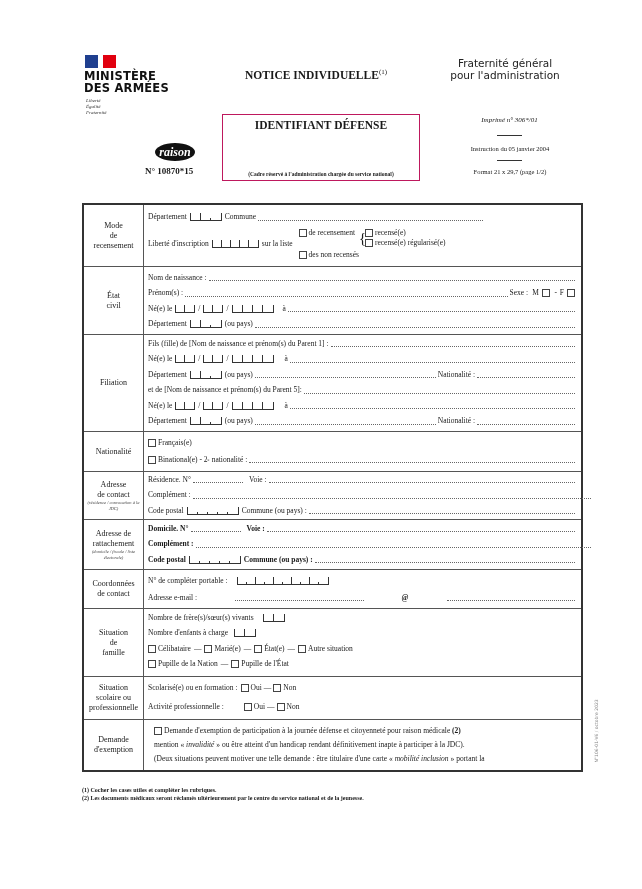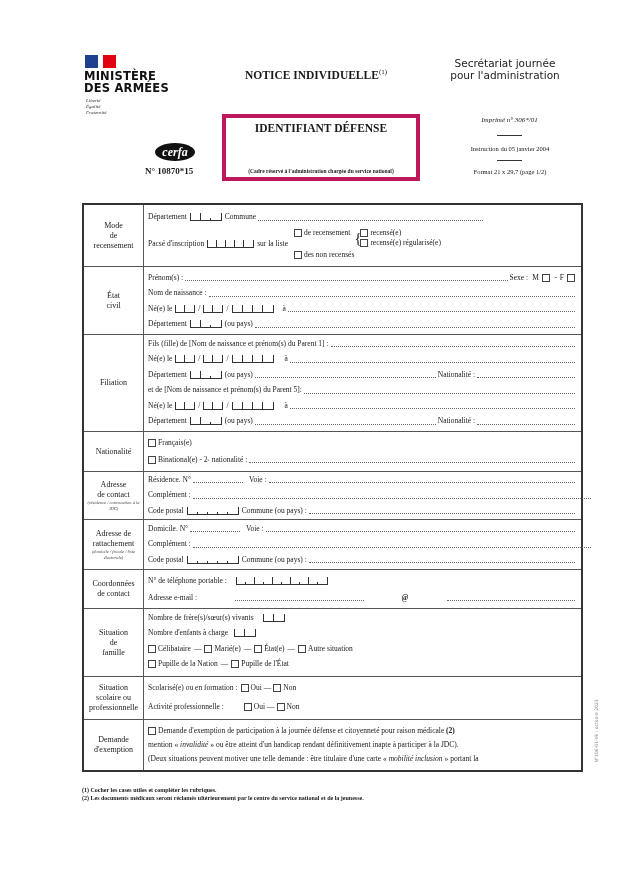--- a/index.html
+++ b/index.html
@@ -15,21 +15,21 @@
   .motto { position: absolute; left: 86px; top: 98px; font-style: italic; font-size: 5px; line-height: 6px; color: #333; }
 
   .cerfa { position: absolute; left: 155px; top: 143px; width: 40px; height: 18px; background: #111; border-radius: 50%; color: #fff; font-style: italic; font-weight: bold; font-size: 12px; text-align: center; line-height: 18px; }
   .cerfa-num { position: absolute; left: 145px; top: 166px; font-size: 9px; font-weight: bold; }
 
   .notice-title { position: absolute; left: 245px; top: 68px; font-size: 11.5px; font-weight: bold; }
   .notice-title sup { font-size: 7px; font-weight: normal; }
 
   .sg { position: absolute; left: 440px; top: 57px; width: 130px; text-align: center; font-family: "DejaVu Sans", sans-serif; font-size: 10.5px; line-height: 12px; color: #222; }
 
-  .id-box { position: absolute; left: 222px; top: 114px; width: 198px; height: 67px; border: 4px solid #be185d; }
+  .id-box { position: absolute; left: 222px; top: 114px; width: 198px; height: 67px; border: 1px solid #be185d; }
   .id-title { position: absolute; left: 0; right: 0; top: 4px; text-align: center; font-weight: bold; font-size: 11.5px; }
   .id-note { position: absolute; left: 0; right: 0; bottom: 3px; text-align: center; font-size: 5.5px; font-weight: bold; }
 
   .imprime { position: absolute; left: 462px; top: 116px; width: 95px; text-align: center; font-size: 7px; font-style: italic; }
   .rule-short { position: absolute; width: 25px; height: 1px; background: #333; }
   .instr { position: absolute; left: 455px; top: 145px; width: 110px; text-align: center; font-size: 6.5px; }
   .format { position: absolute; left: 455px; top: 168px; width: 110px; text-align: center; font-size: 6.5px; }
 
   
   .form-table { position: absolute; left: 82px; top: 203px; width: 501px; border: 2px solid #333; border-collapse: collapse; }
@@ -63,27 +63,27 @@
   </div>
 <div class="ministry">
   <div>MINISTÈRE</div>
   <div>DES ARMÉES</div>
 </div>
 <div class="motto">
   <div>Liberté</div>
   <div>Égalité</div>
   <div>Fraternité</div>
 </div>
-<div class="cerfa">cerfa</div>
+<div class="cerfa">raison</div>
 <div class="cerfa-num">N° 10870*15</div>
 
 <div class="notice-title"><span>NOTICE INDIVIDUELLE</span><sup>(1)</sup></div>
 
 <div class="sg">
-  <div>Secrétariat journée</div>
+  <div>Fraternité général</div>
   <div>pour l'administration</div>
 </div>
 
 <div class="id-box">
   <div class="id-title">IDENTIFIANT DÉFENSE</div>
   <div class="id-note">(Cadre réservé à l'administration chargée du service national)</div>
 </div>
 
 <div class="imprime">Imprimé n° 306*/01</div>
 <div class="rule-short" style="left:497px; top:135px;"></div>
@@ -104,21 +104,21 @@
         <span>Département</span>
         <span class="boxes">
             <span style="width:10px"></span>
             <span class="s" style="width:10px"></span>
             <span style="width:10px"></span>
           </span>
         <span>Commune</span>
         <span class="dots fixed" style="width:225px"></span>
       </div>
       <div class="line" style="height:36px; align-items:center;">
-        <span>Pacsé d'inscription</span>
+        <span>Liberté d'inscription</span>
         <span class="boxes">
             <span style="width:9px"></span>
             <span style="width:9px"></span>
             <span style="width:9px"></span>
             <span style="width:9px"></span>
             <span style="width:9px"></span>
           </span>
         <span>sur la liste</span>
         <span class="sp" style="width:6px"></span>
         <span style="display:flex; flex-direction:column; justify-content:space-between; height:32px;">
@@ -146,36 +146,36 @@
     </div>
   </div>
 
   <div class="row" style="height:68px;">
     <div class="lbl">
       <div>État</div>
       <div>civil</div>
     </div>
     <div class="cnt">
       <div class="line">
+          <span>Nom de naissance :</span>
+          <span class="dots"></span>
+        </div>
+      <div class="line">
           <span>Prénom(s) :</span>
           <span class="dots"></span>
         <span>Sexe :</span>
           <span class="sp" style="width:4px"></span>
         <span>M</span>
           <span class="sp" style="width:3px"></span>
           <span class="cb"></span>
         <span class="sp" style="width:8px; text-align:center;">-</span>
         <span>F</span>
           <span class="sp" style="width:3px"></span>
           <span class="cb"></span>
       </div>
-      <div class="line">
-          <span>Nom de naissance :</span>
-          <span class="dots"></span>
-        </div>
       <div class="line"><span>Né(e) le</span>
         <span class="boxes">
             <span style="width:9px"></span>
             <span style="width:9px"></span>
           </span>/
         <span class="boxes">
             <span style="width:9px"></span>
             <span style="width:9px"></span>
           </span>/
         <span class="boxes">
@@ -321,21 +321,21 @@
         </div>
     </div>
   </div>
 
   <div class="row" style="height:50px;">
     <div class="lbl">
       <div>Adresse de</div>
       <div>rattachement</div>
       <div class="sub">(domicile / fiscale / liste électorale)</div>
     </div>
-    <div class="cnt" style="padding-top:1px;">
+    <div class="cnt" style="padding-top:1px;font-weight:bold;">
       <div class="line">
           <span>Domicile. N°</span>
           <span class="dots fixed" style="width:50px"></span>
           <span class="sp" style="width:4px"></span>
           <span>Voie :</span>
           <span class="dots"></span>
         </div>
       <div class="line">
           <span>Complément :</span>
           <span class="dots" style="margin-right:-14px;"></span>
@@ -355,21 +355,21 @@
     </div>
   </div>
 
   <div class="row" style="height:39px;">
     <div class="lbl">
       <div>Coordonnées</div>
       <div>de contact</div>
     </div>
     <div class="cnt" style="padding-top:2px;">
       <div class="line" style="height:17px;">
-          <span>N° de téléphone portable :</span>
+          <span>N° de compléter portable :</span>
           <span class="sp" style="width:6px"></span>
         <span class="boxes">
             <span class="s" style="width:9px"></span>
             <span style="width:9px"></span>
             <span class="s" style="width:9px"></span>
             <span style="width:9px"></span>
             <span class="s" style="width:9px"></span>
             <span style="width:9px"></span>
             <span class="s" style="width:9px"></span>
             <span style="width:9px"></span>
@@ -458,21 +458,21 @@
           <span>Non</span>
         </div>
     </div>
   </div>
 
   <div class="row" style="height:50px;">
     <div class="lbl">
       <div>Demande</div>
       <div>d'exemption</div>
     </div>
-    <div class="cnt" style="padding-top:4px; line-height:14px;">
+    <div class="cnt" style="padding-top:4px; line-height:14px;margin-left:6px;">
       <div style="white-space:nowrap;"><span class="cb"></span><span>Demande d'exemption de participation à la journée défense et citoyenneté pour raison médicale</span> <span class="b">(2)</span></div>
       <div style="white-space:nowrap;"><span>mention «</span><span class="i"> invalidité </span><span>» ou être atteint d'un handicap rendant définitivement inapte à participer à la JDC).</span></div>
       <div style="white-space:nowrap;"><span>(Deux situations peuvent motiver une telle demande : être titulaire d'une carte «</span><span class="i"> mobilité inclusion </span><span>» portant la</span></div>
     </div>
   </div>
 </div>
 
 <div class="footnotes">
   <div>(1) Cocher les cases utiles et compléter les rubriques.</div>
   <div>(2) Les documents médicaux seront réclamés ultérieurement par le centre du service national et de la jeunesse.</div>

